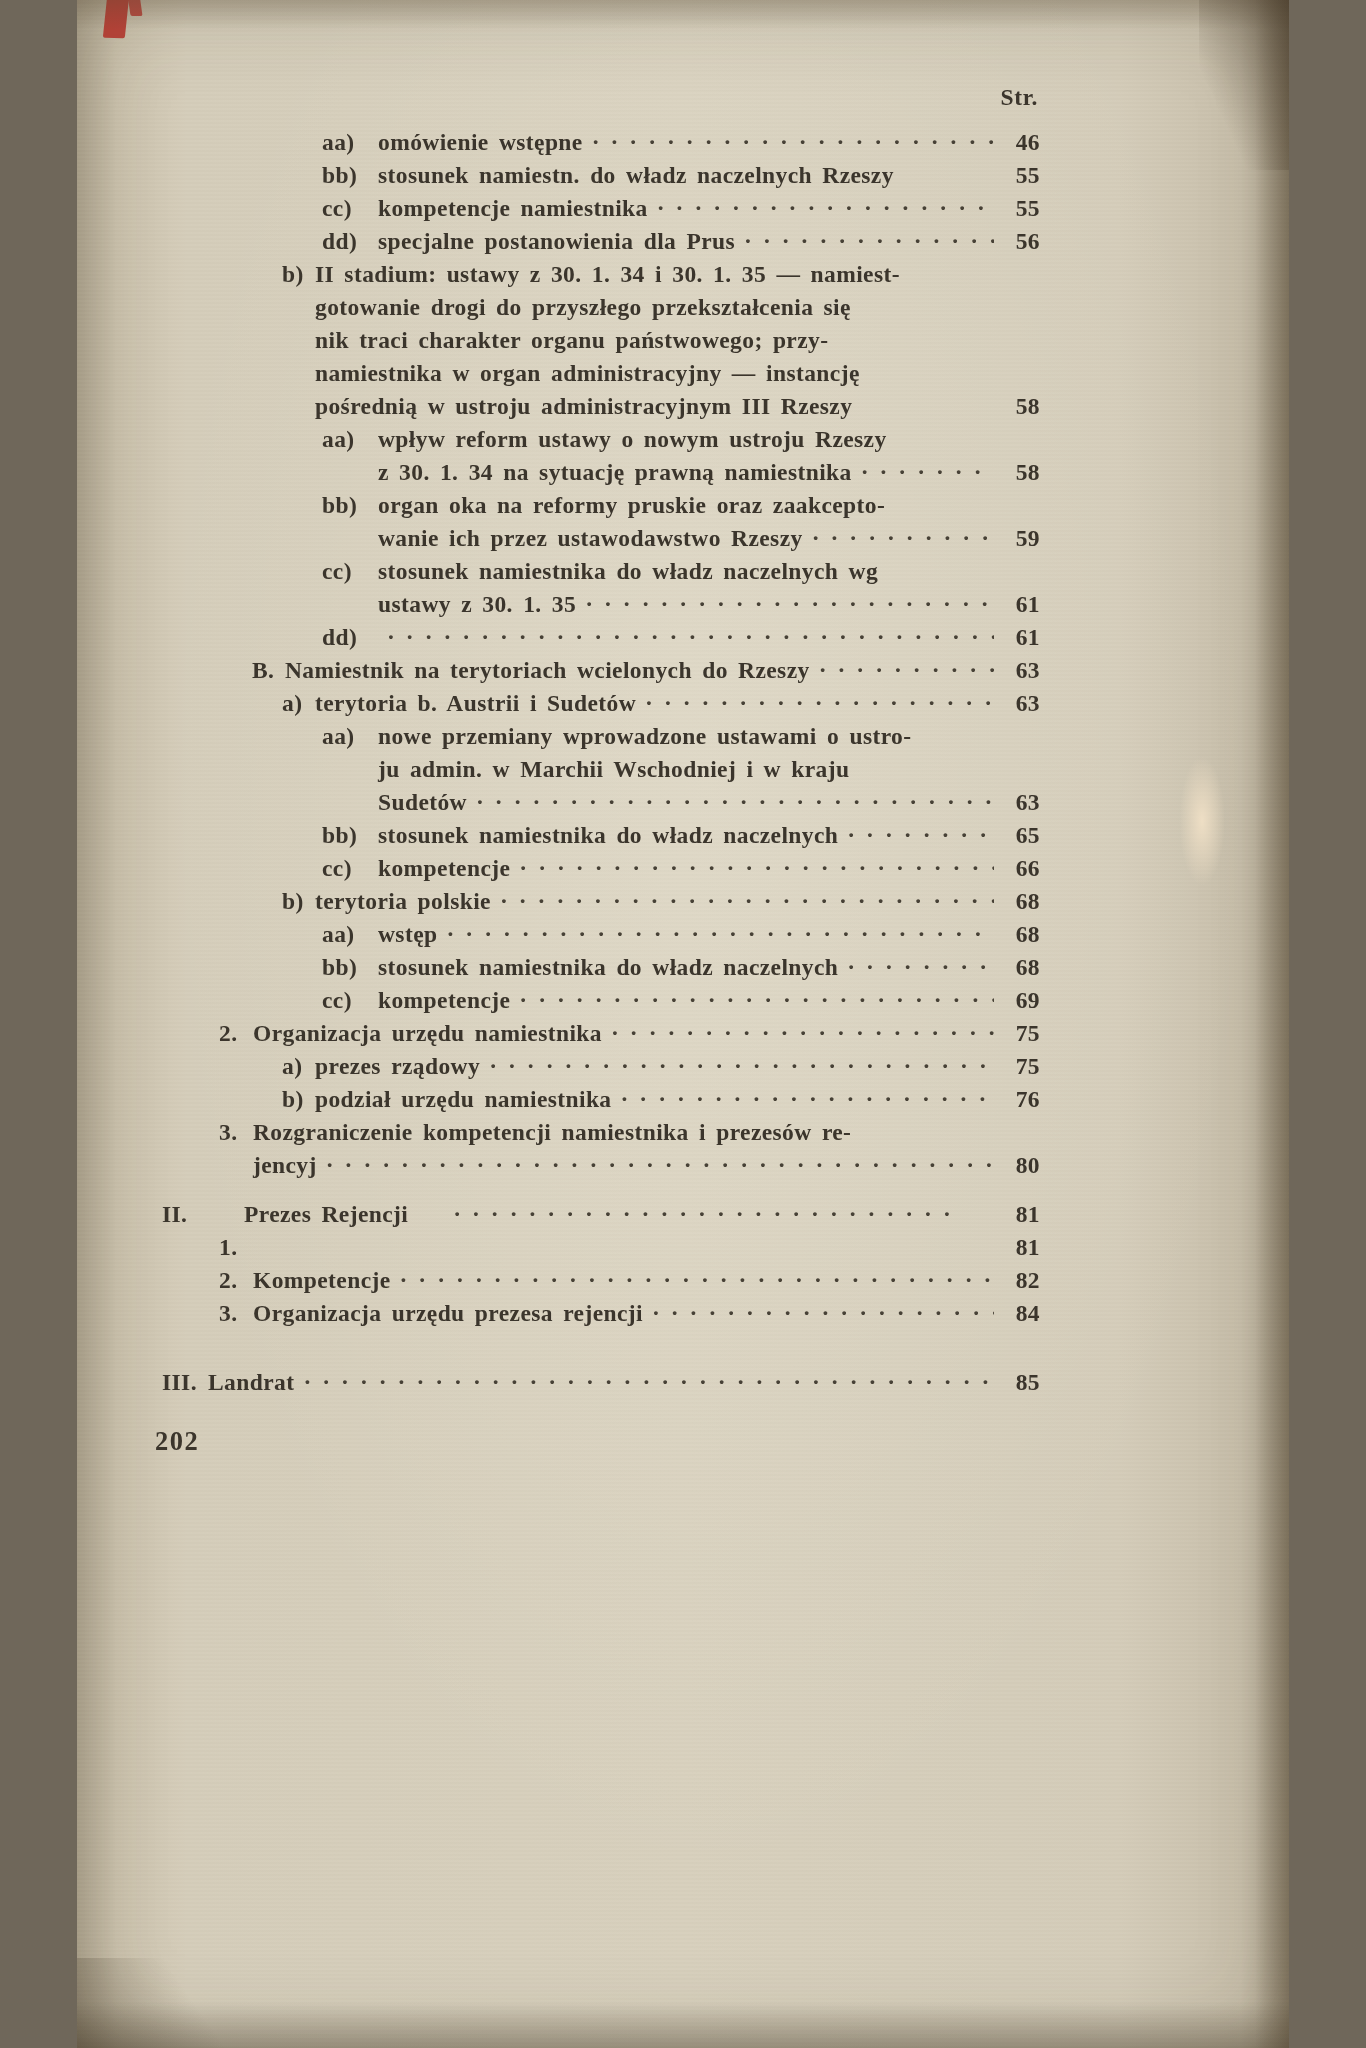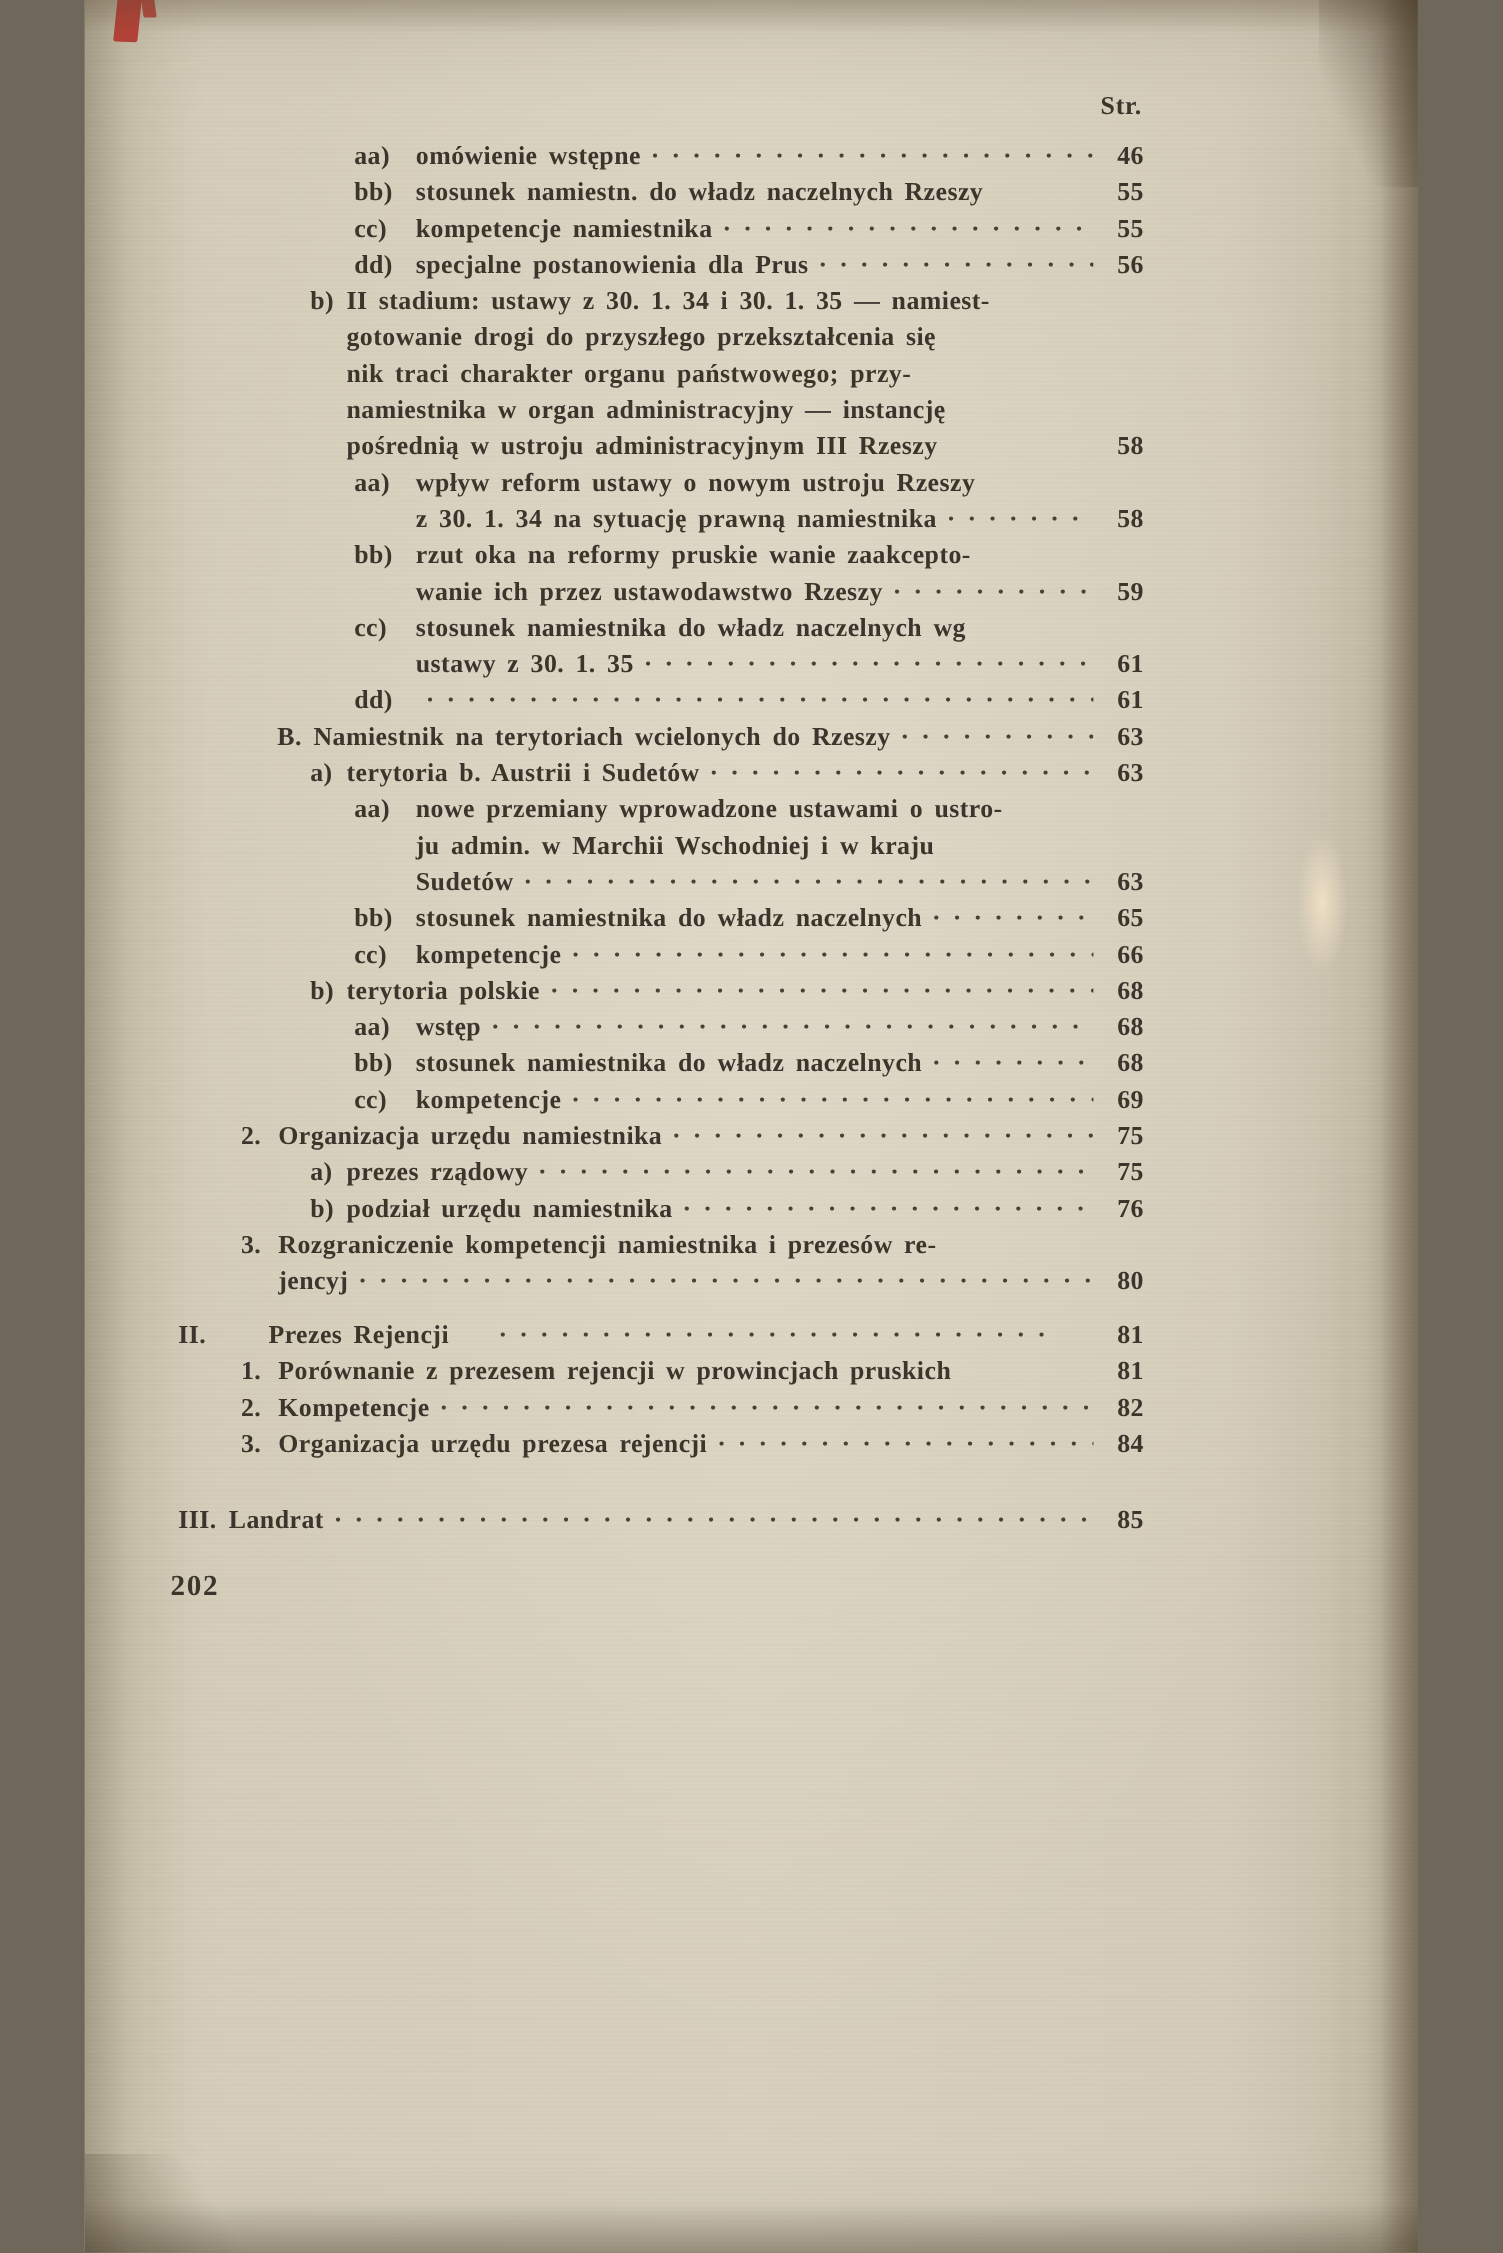--- a/index.html
+++ b/index.html
@@ -125,21 +125,21 @@
           </div>
           <div class="line" style="padding-left: 216px;">
             <span class="txt">z 30. 1. 34 na sytuację prawną namiestnika</span>
             <span class="dots">····························································</span>
             <span class="pg">58</span>
           </div>
         </div>
         <div class="entry">
           <div class="line" style="padding-left: 160px;">
             <span class="label" style="min-width: 56px;">bb)</span>
-            <span class="txt">rzut oka na reformy pruskie wanie zaakcepto-</span>
+            <span class="txt">organ oka na reformy pruskie oraz zaakcepto-</span>
             <span class="dots"></span>
           </div>
           <div class="line" style="padding-left: 216px;">
             <span class="txt">wanie ich przez ustawodawstwo Rzeszy</span>
             <span class="dots">····························································</span>
             <span class="pg">59</span>
           </div>
         </div>
         <div class="entry">
           <div class="line" style="padding-left: 160px;">
@@ -280,21 +280,20 @@
           <div class="line" style="padding-left: 0px; gap: 36px;">
             <span class="label" style="min-width: 46px;">II.</span>
             <span class="txt">Prezes Rejencji</span>
             <span class="dots">····························································</span>
             <span class="pg">81</span>
           </div>
         </div>
         <div class="entry">
           <div class="line" style="padding-left: 57px;">
             <span class="label" style="min-width: 34px;">1.</span>
-            <span class="txt">Porównanie z prezesem rejencji w prowincjach pruskich</span>
             <span class="dots"></span>
             <span class="pg">81</span>
           </div>
         </div>
         <div class="entry">
           <div class="line" style="padding-left: 57px;">
             <span class="label" style="min-width: 34px;">2.</span>
             <span class="txt">Kompetencje</span>
             <span class="dots">····························································</span>
             <span class="pg">82</span>

